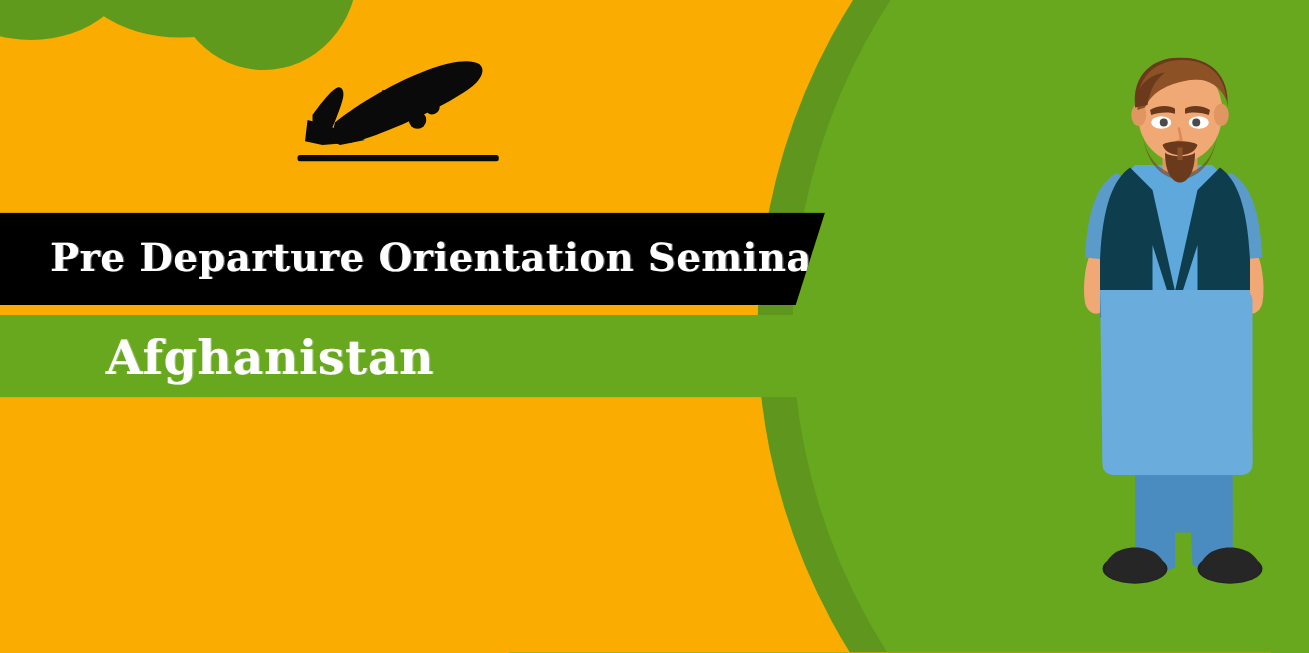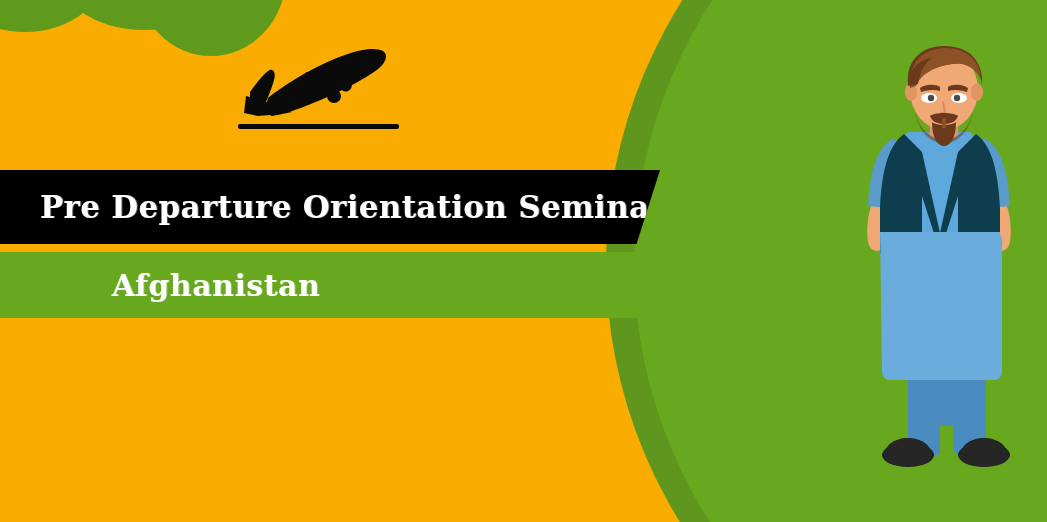--- a/index.html
+++ b/index.html
@@ -83,21 +83,21 @@
     height:66px;
     background:#67a81e;
     z-index:3;
     display:flex;
     align-items:center;
     justify-content:center;
     clip-path: polygon(0 0, 100% 0, 97.5% 100%, 0 100%);
   }
   .sub-text {
     color:#ffffff;
-    font-size:30px;
+    font-size:38px;
     font-weight:bold;
     letter-spacing:0.5px;
     font-family:"DejaVu Serif", serif;
     padding-right:260px;
     text-shadow: 1px 0 0 rgba(255,255,255,0.3);
   }
 
   
   .character { position:absolute; left:846px; top:46px; width:200px; height:476px; z-index:4; }
 </style>

